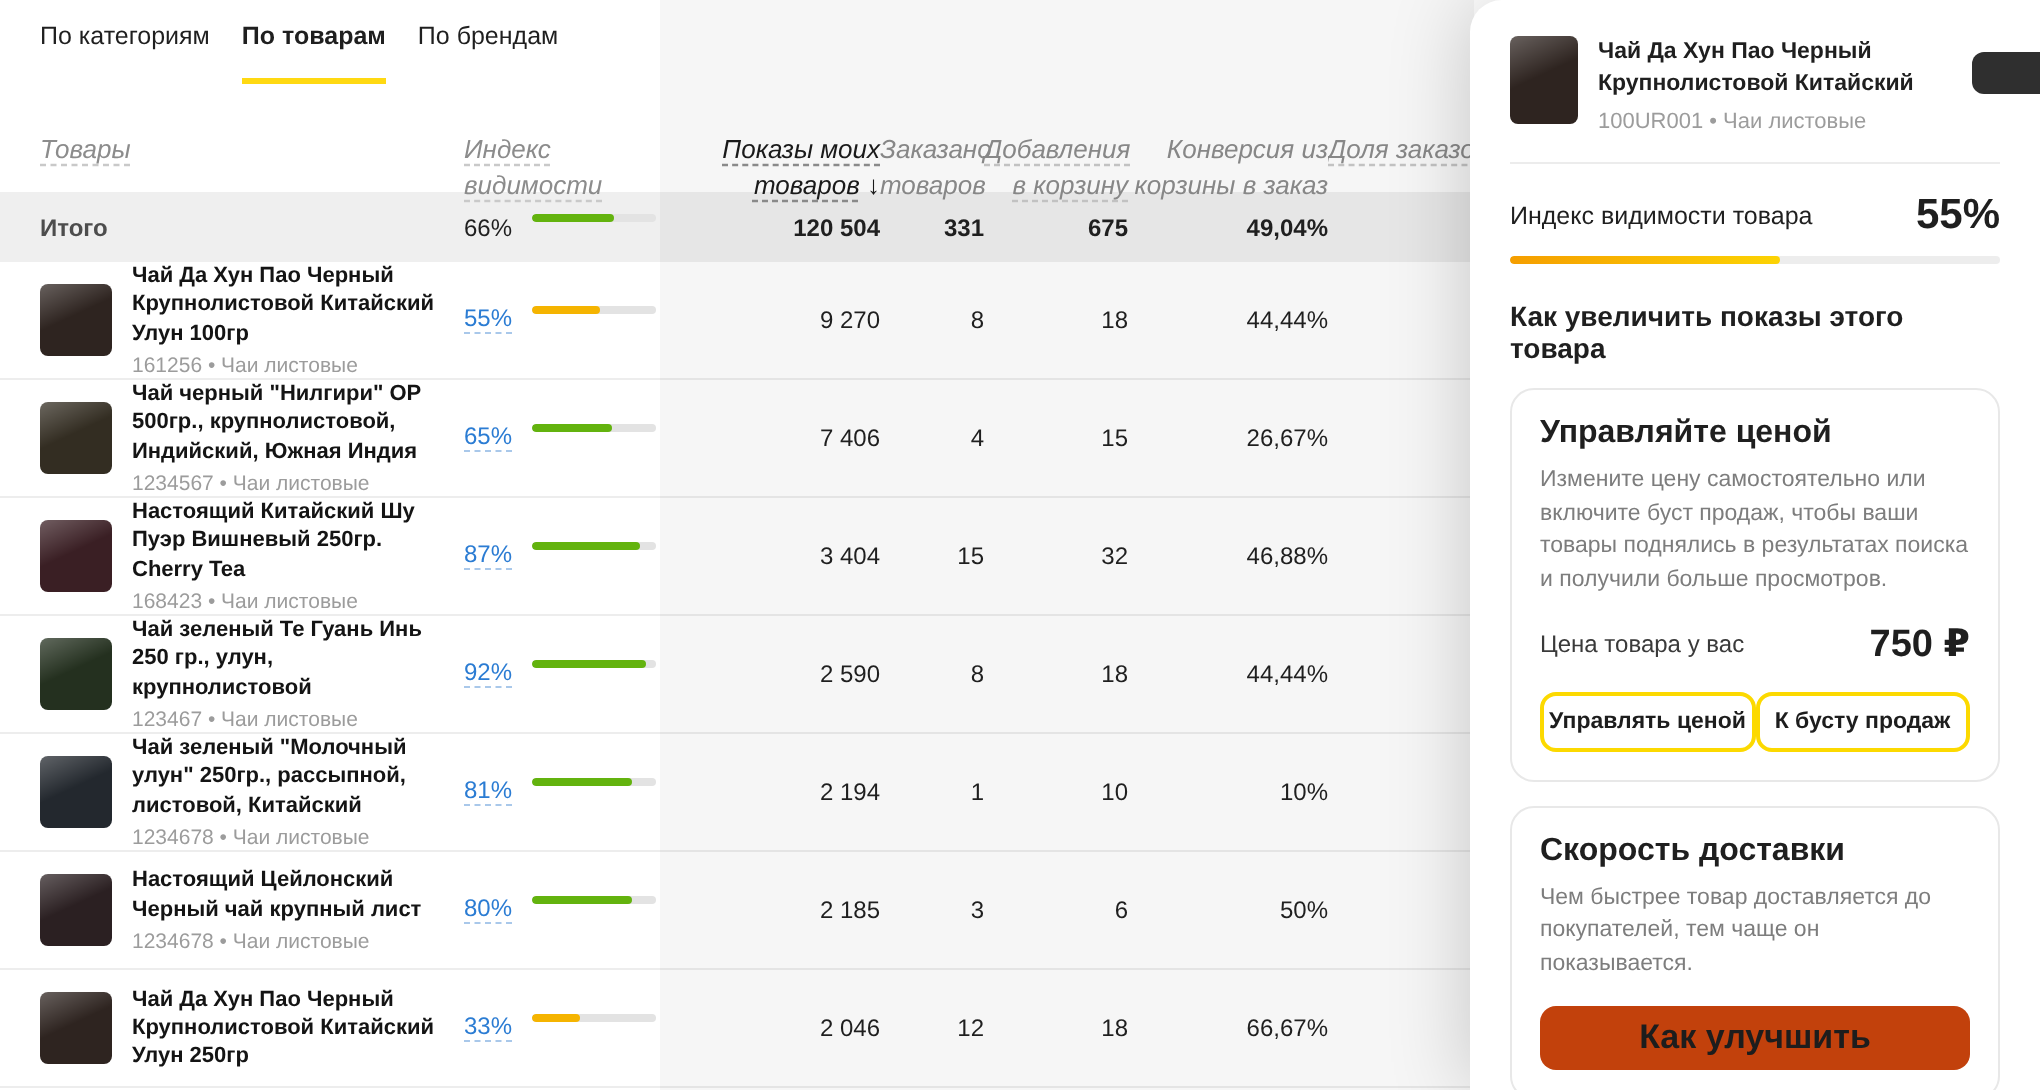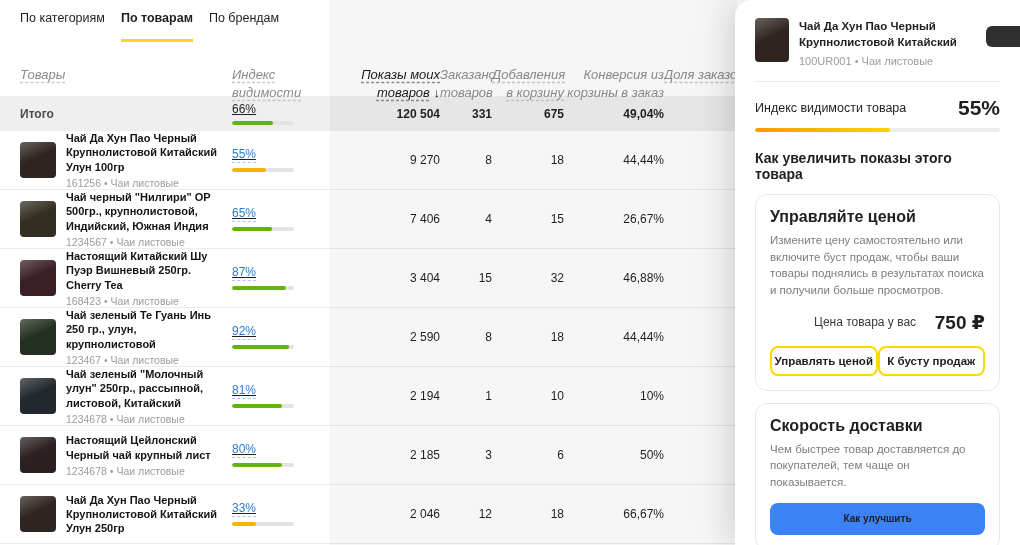--- a/index.html
+++ b/index.html
@@ -32,21 +32,21 @@
   .total-label { font-size:12px; font-weight:bold; color:#4d4d4d; }
   .total-vis { font-size:12px; color:#1f1f1f; width:-moz-fit-content; width:fit-content; }
 
   .trow { height:59px; align-items:center; border-bottom:1px solid #ededed; cursor:pointer; }
   .c-product { display:flex; align-items:center; gap:10px; padding-right:12px; }
   .thumb { flex:0 0 36px; width:36px; height:36px; border-radius:4px; background-color:#2e2420;
            background-image:linear-gradient(155deg, rgba(255,255,255,.28), rgba(255,255,255,0) 45%); }
   .ptitle { font-size:11px; font-weight:bold; color:#141414; line-height:1.3; }
   .psku { font-size:10.5px; color:#9c9c9c; margin-top:3px; }
 
-  .c-vis { display:flex; flex-direction:column; justify-content:space-between; gap:5px;text-decoration:underline; }
+  .c-vis { display:flex; flex-direction:row; justify-content:space-between; gap:5px; }
   .vis-link { font-size:12px; color:#2b7cd3; text-decoration:none; border-bottom:1px dashed #a9c8ea; width:-moz-fit-content; width:fit-content; line-height:1.1; }
   .bar { width:62px; height:4px; border-radius:2px; background:#e3e3e3; overflow:hidden; }
   .bar i { display:block; height:100%; border-radius:2px; background:#63b30e; }
 
   .c-num { font-size:12px; color:#1f1f1f; text-align:right; }
   .c-num.b { font-weight:bold; }
 
   
   .band-overlay { position:absolute; top:0; left:330px; width:407px; height:545px;
                   background:rgba(45,45,45,0.045); pointer-events:none; z-index:2; }
@@ -69,27 +69,27 @@
   .vis-label { font-size:12.5px; color:#1f1f1f; }
   .vis-value { font-size:21px; font-weight:bold; }
   .progress { height:4px; border-radius:2px; background:#ededed; margin-top:8px; overflow:hidden; }
   .progress .fill { height:100%; border-radius:2px; background:linear-gradient(90deg,#f59e00,#fcd303); }
 
   .sec-title { font-size:14px; font-weight:bold; margin:18px 0 12px; }
 
   .card { border:1px solid #e8e8e8; border-radius:12px; padding:13px 14px 14px; margin-bottom:12px; background:#fff; }
   .card-title { font-size:16px; font-weight:bold; margin-bottom:6px; }
   .card-text { font-size:11.5px; color:#7d7d7d; line-height:1.45; }
-  .price-row { display:flex; justify-content:space-between; align-items:center; margin-top:12px;margin-left:44px; }
+  .price-row { display:flex; justify-content:space-between; align-items:center; margin-top:12px; }
   .price-label { font-size:12px; color:#3a3a3a; }
   .price-value { font-size:19px; font-weight:bold; }
   .btn-row { display:flex; gap:0; margin-top:12px; }
   .btn { border-radius:8px; font-size:11.5px; font-weight:bold; color:#1d1d1d; }
   .btn.outline { flex:1; height:30px; background:#fff; border:2px solid #fcd900; }
-  .btn.solid { width:100%; height:32px; background:#3b82f6; border:none; margin-top:12px; font-size:10px; }
+  .btn.solid { width:100%; height:32px; background:#c2410c; border:none; margin-top:12px; font-size:17px; }
 </style>
 </head>
 <body>
 
 <div class="tabs">
   <div class="tab">По категориям</div>
   <div class="tab active">По товарам</div>
   <div class="tab">По брендам</div>
 </div>
 

